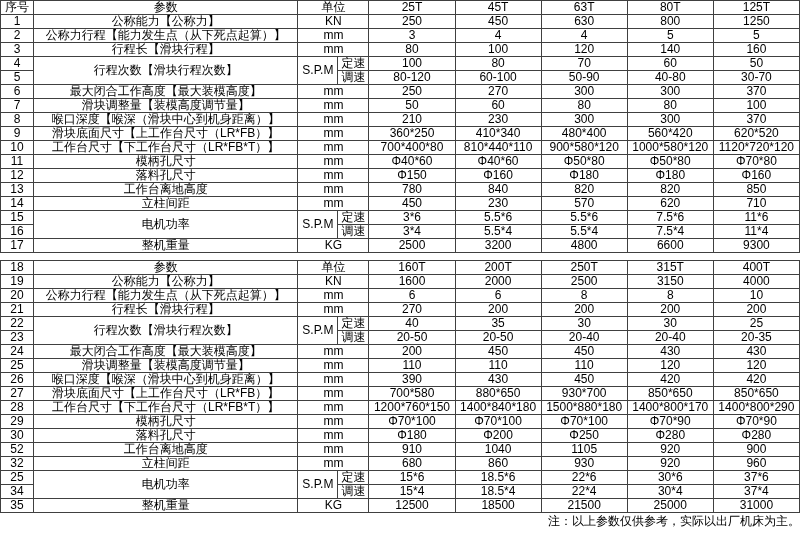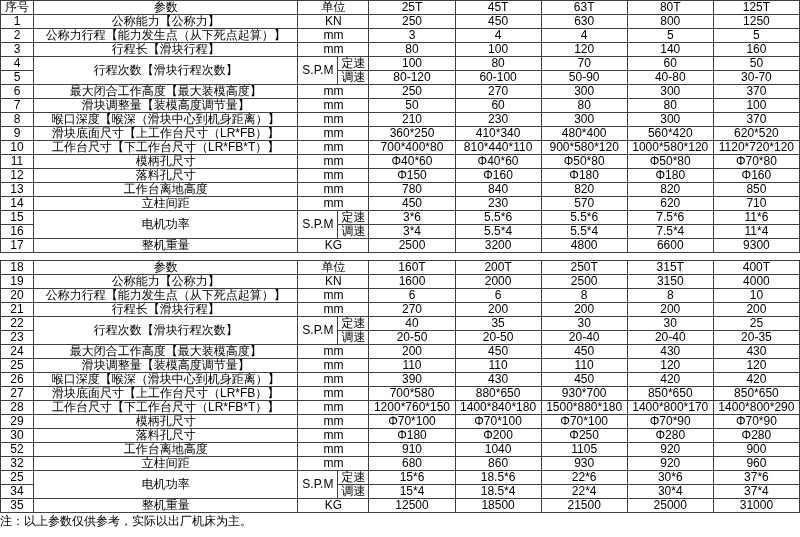--- a/index.html
+++ b/index.html
@@ -24,21 +24,21 @@
   }
   col.c-seq   { width: 33px; }
   col.c-param { width: 264px; }
   col.c-unit  { width: 40px; }
   col.c-sub   { width: 31px; }
   col.c-data  { width: 86px; }
   .table-gap { height: 7px; }
   .note {
     font-size: 12px;
     line-height: 15px;
-    text-align: left;
+    text-align: right;
     padding-left: 0;
     padding-top: 1px;
   }
 </style>
 </head>
 <body>
 
 <div class="page">
 
   <table class="spec">

